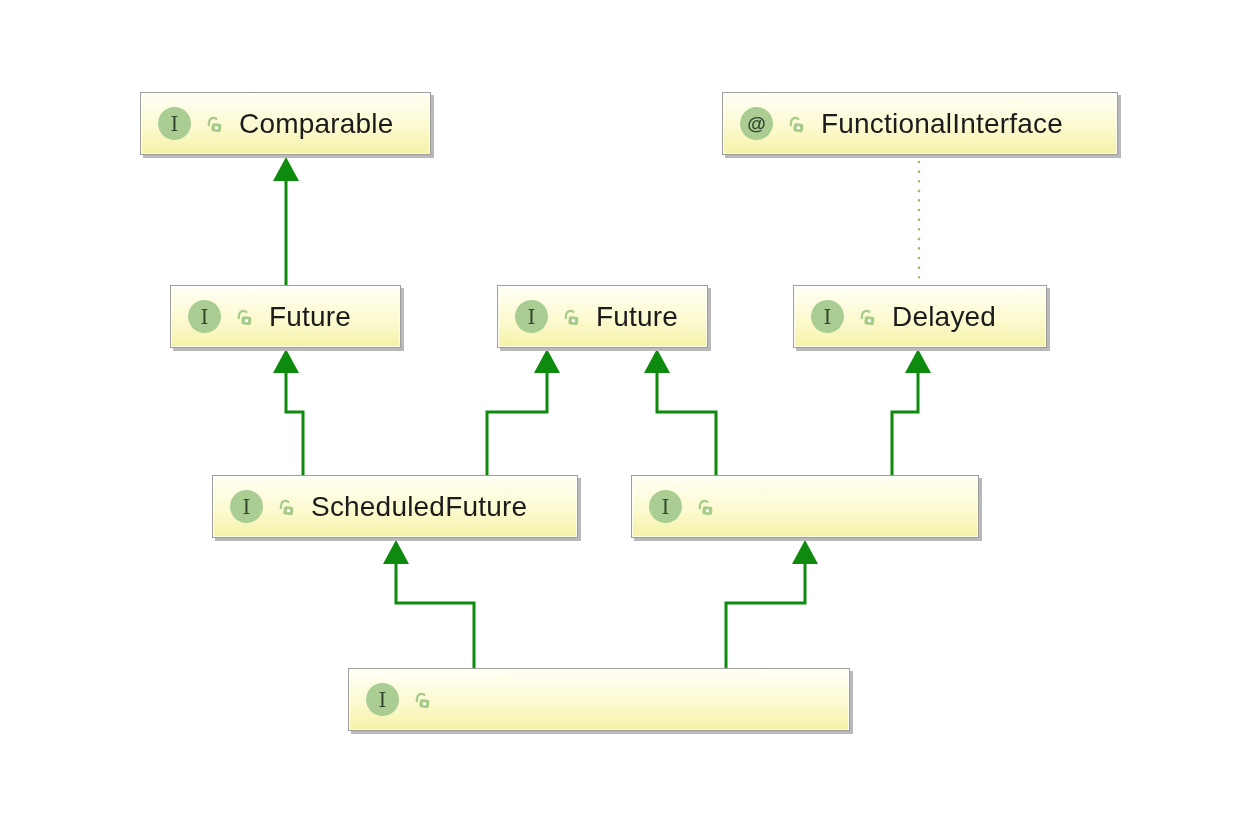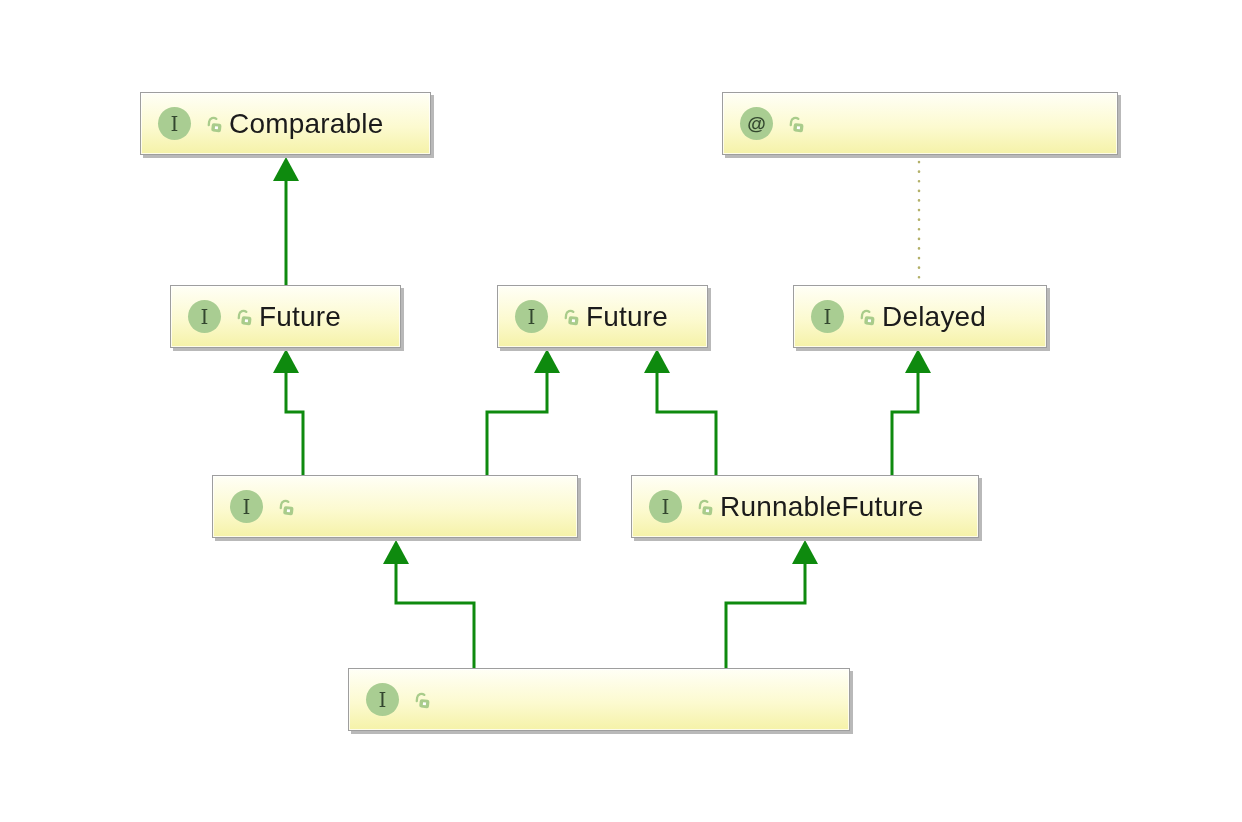--- a/index.html
+++ b/index.html
@@ -73,21 +73,21 @@
   }
   .lock-stroke {
     fill: none;
     stroke: var(--lock-color, #a9cc8b);
     stroke-width: 2.4;
     stroke-linecap: round;
   }
   .lock-body { fill: var(--lock-color, #a9cc8b); }
   .lock-hole { fill: #ffffff; }
   .node-label {
-    margin-left: 4px;
+    margin-left: 14px;
     font-size: 28px;
     color: #1b1b1b;
     white-space: nowrap;
     letter-spacing: 0.2px;
   }
 </style>
 </head>
 <body>
 
 <div class="canvas">
@@ -148,20 +148,21 @@
 
   <div class="node" style="left:722px; top:92px; width:396px;">
     <span class="type-icon annotation">@</span>
     <svg class="lock-icon" width="21" height="21" viewBox="0 0 22 22">
       <g transform="rotate(6 11 11)">
         <path class="lock-stroke" d="M5.2 13.2 L5.2 9.6 A4.6 4.6 0 0 1 12.4 6.0"></path>
         <rect class="lock-body" x="8.3" y="10.8" width="10.2" height="8.8" rx="2.2"></rect>
         <rect class="lock-hole" x="11.9" y="13.8" width="3.2" height="2.8"></rect>
       </g>
     </svg>
+    <span class="node-label">FunctionalInterface</span>
   </div>
 
   <div class="node" style="left:170px; top:285px; width:231px;">
     <span class="type-icon">I</span>
     <svg class="lock-icon" width="21" height="21" viewBox="0 0 22 22">
       <g transform="rotate(6 11 11)">
         <path class="lock-stroke" d="M5.2 13.2 L5.2 9.6 A4.6 4.6 0 0 1 12.4 6.0"></path>
         <rect class="lock-body" x="8.3" y="10.8" width="10.2" height="8.8" rx="2.2"></rect>
         <rect class="lock-hole" x="11.9" y="13.8" width="3.2" height="2.8"></rect>
       </g>
@@ -195,32 +196,32 @@
 
   <div class="node" style="left:212px; top:475px; width:366px;">
     <span class="type-icon">I</span>
     <svg class="lock-icon" width="21" height="21" viewBox="0 0 22 22">
       <g transform="rotate(6 11 11)">
         <path class="lock-stroke" d="M5.2 13.2 L5.2 9.6 A4.6 4.6 0 0 1 12.4 6.0"></path>
         <rect class="lock-body" x="8.3" y="10.8" width="10.2" height="8.8" rx="2.2"></rect>
         <rect class="lock-hole" x="11.9" y="13.8" width="3.2" height="2.8"></rect>
       </g>
     </svg>
+    <span class="node-label">ScheduledFuture</span>
   </div>
 
   <div class="node" style="left:631px; top:475px; width:348px;">
     <span class="type-icon">I</span>
     <svg class="lock-icon" width="21" height="21" viewBox="0 0 22 22">
       <g transform="rotate(6 11 11)">
         <path class="lock-stroke" d="M5.2 13.2 L5.2 9.6 A4.6 4.6 0 0 1 12.4 6.0"></path>
         <rect class="lock-body" x="8.3" y="10.8" width="10.2" height="8.8" rx="2.2"></rect>
         <rect class="lock-hole" x="11.9" y="13.8" width="3.2" height="2.8"></rect>
       </g>
     </svg>
-    <span class="node-label">RunnableFuture</span>
   </div>
 
   <div class="node" style="left:348px; top:668px; width:502px;">
     <span class="type-icon">I</span>
     <svg class="lock-icon" width="21" height="21" viewBox="0 0 22 22">
       <g transform="rotate(6 11 11)">
         <path class="lock-stroke" d="M5.2 13.2 L5.2 9.6 A4.6 4.6 0 0 1 12.4 6.0"></path>
         <rect class="lock-body" x="8.3" y="10.8" width="10.2" height="8.8" rx="2.2"></rect>
         <rect class="lock-hole" x="11.9" y="13.8" width="3.2" height="2.8"></rect>
       </g>

